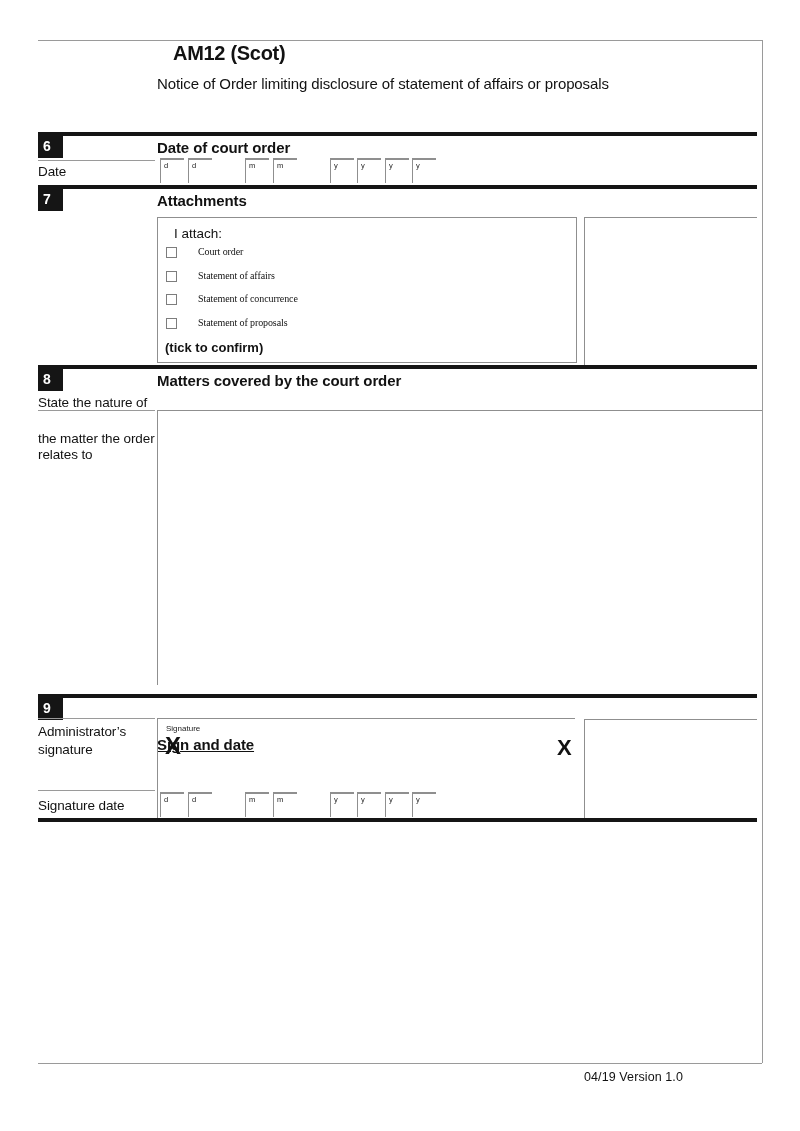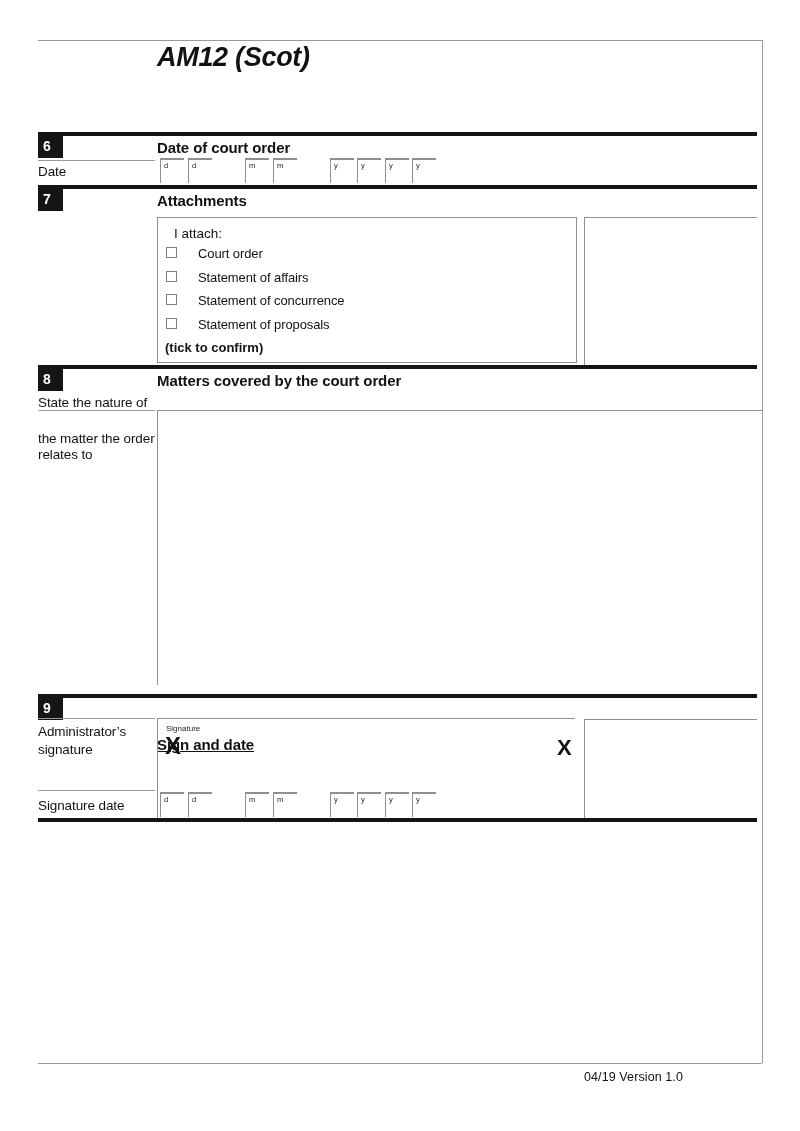--- a/index.html
+++ b/index.html
@@ -8,21 +8,21 @@
     position:relative; width:800px; height:1131px; background:#ffffff;
     font-family:"Liberation Sans", sans-serif; color:#121212; overflow:hidden;
   }
   
   .hline { position:absolute; height:0; border-top:1px solid #9a9a9a; }
   .page-top-line   { left:38px; top:40px;   width:724px; }
   .page-bottom-line{ left:38px; top:1063px; width:724px; }
   .page-right-line { position:absolute; left:762px; top:40px; width:0; height:1023px; border-left:1px solid #9a9a9a; }
 
   
-  .form-id { position:absolute; left:157px; top:42px; font-size:27px; font-weight:600; letter-spacing:-0.3px;font-style:italic; }
+  .form-id { position:absolute; left:173px; top:42px; font-size:20px; font-weight:600; letter-spacing:-0.3px; }
   .form-sub { position:absolute; left:157px; width:540px; font-size:15px; letter-spacing:-0.1px; }
   .form-sub-1 { top:75px; } .form-sub-2 { top:94px; }
 
   
   .bar { position:absolute; left:38px; width:719px; height:4px; background:#151515; }
   .bar-6 { top:132px; } .bar-7 { top:185px; } .bar-8 { top:365px; } .bar-9 { top:694px; } .bar-end { top:818px; }
   .numbox {
     position:absolute; left:38px; width:25px; height:22px; background:#151515;
     color:#fff; font-weight:bold; font-size:14px; line-height:21px; padding-left:5px;
   }
@@ -49,21 +49,21 @@
   .p1 { left:0px; } .p2 { left:28px; } .p3 { left:85px; } .p4 { left:113px; }
   .p5 { left:170px; } .p6 { left:197px; } .p7 { left:225px; } .p8 { left:252px; }
 
   
   .attach-box { position:absolute; left:157px; top:217px; width:420px; height:146px;
                 border:1px solid #8f8f8f; }
   .attach-intro { position:absolute; left:16px; top:8px; font-size:13.5px; }
   .cbrow { position:absolute; left:8px; height:14px; }
   .cb1 { top:28px; } .cb2 { top:52px; } .cb3 { top:75px; } .cb4 { top:99px; }
   .cbox { position:absolute; left:0; top:1px; width:11px; height:11px; border:1.5px solid #7d7d7d; background:#fff; }
-  .cblab { position:absolute; left:32px; top:0; font-size:13px; white-space:nowrap; letter-spacing:-0.1px; }
+  .cblab { position:absolute; left:32px; top:0; font-size:10px; white-space:nowrap; letter-spacing:-0.1px;font-family:Liberation Serif, serif; }
   .tick-note { position:absolute; left:7px; top:122px; font-size:13px;font-weight:bold; }
   .side-box { position:absolute; border-left:1px solid #8f8f8f; border-top:1px solid #8f8f8f; background:#fff; }
   .sb-7 { left:584px; top:217px; width:173px; height:148px; }
   .sb-9 { left:584px; top:719px; width:173px; height:99px; }
 
   
   .matters-box { position:absolute; left:157px; top:410px; width:605px; height:275px;
                  border-left:1px solid #8f8f8f; border-top:1px solid #8f8f8f; background:#fff; }
 
   
@@ -79,20 +79,21 @@
 </head>
 <body>
 
 <div class="page">
 
   <div class="hline page-top-line"></div>
   <div class="page-right-line"></div>
   <div class="hline page-bottom-line"></div>
 
   <div class="form-id">AM12 (Scot)</div>
+  <div class="form-sub form-sub-1">Notice of Order limiting disclosure of statement of affairs or proposals</div>
 
   <div class="bar bar-6"></div>
   <div class="numbox n6">6</div>
   <div class="sec-title t6">Date of court order</div>
   <div class="lab-line ll-date"></div>
   <div class="side-label lab-date">Date</div>
 
   <div class="date-cells dr-1">
     <span class="dc p1">d</span>
     <span class="dc p2">d</span>

